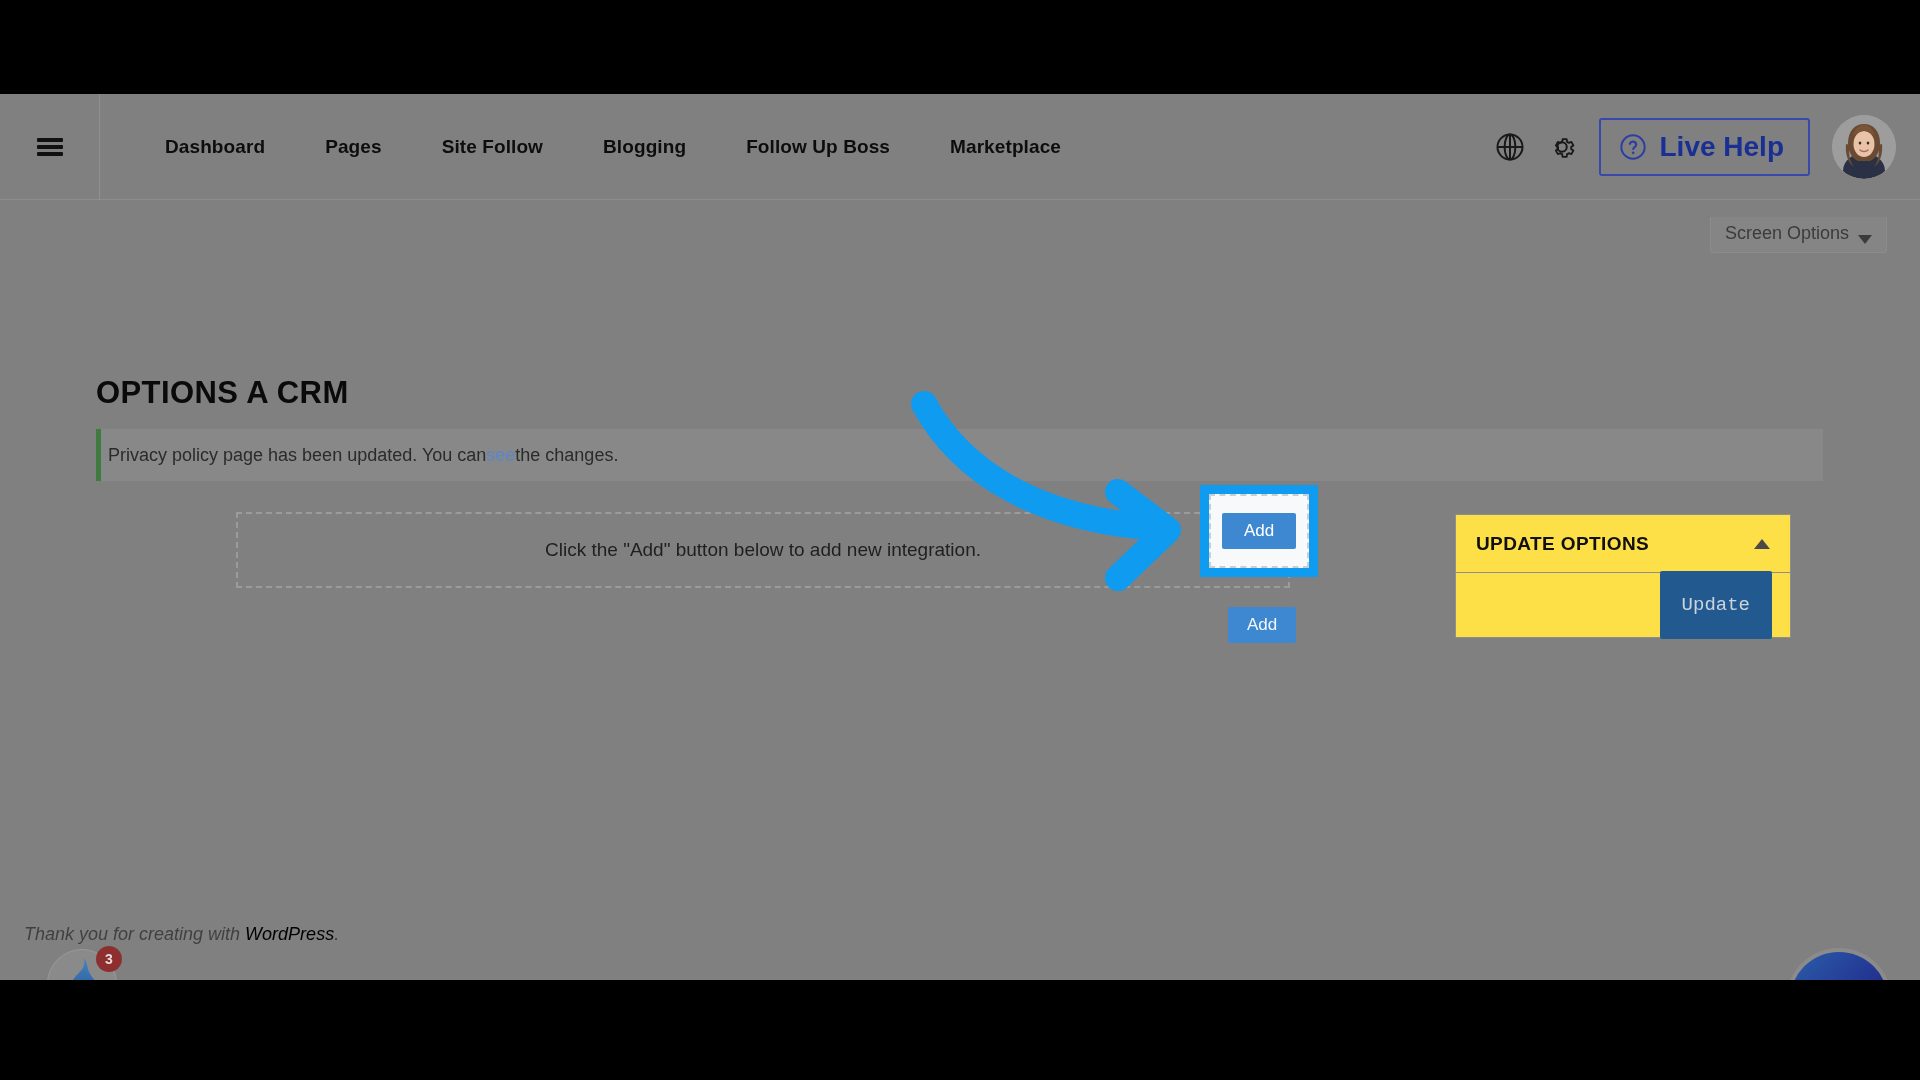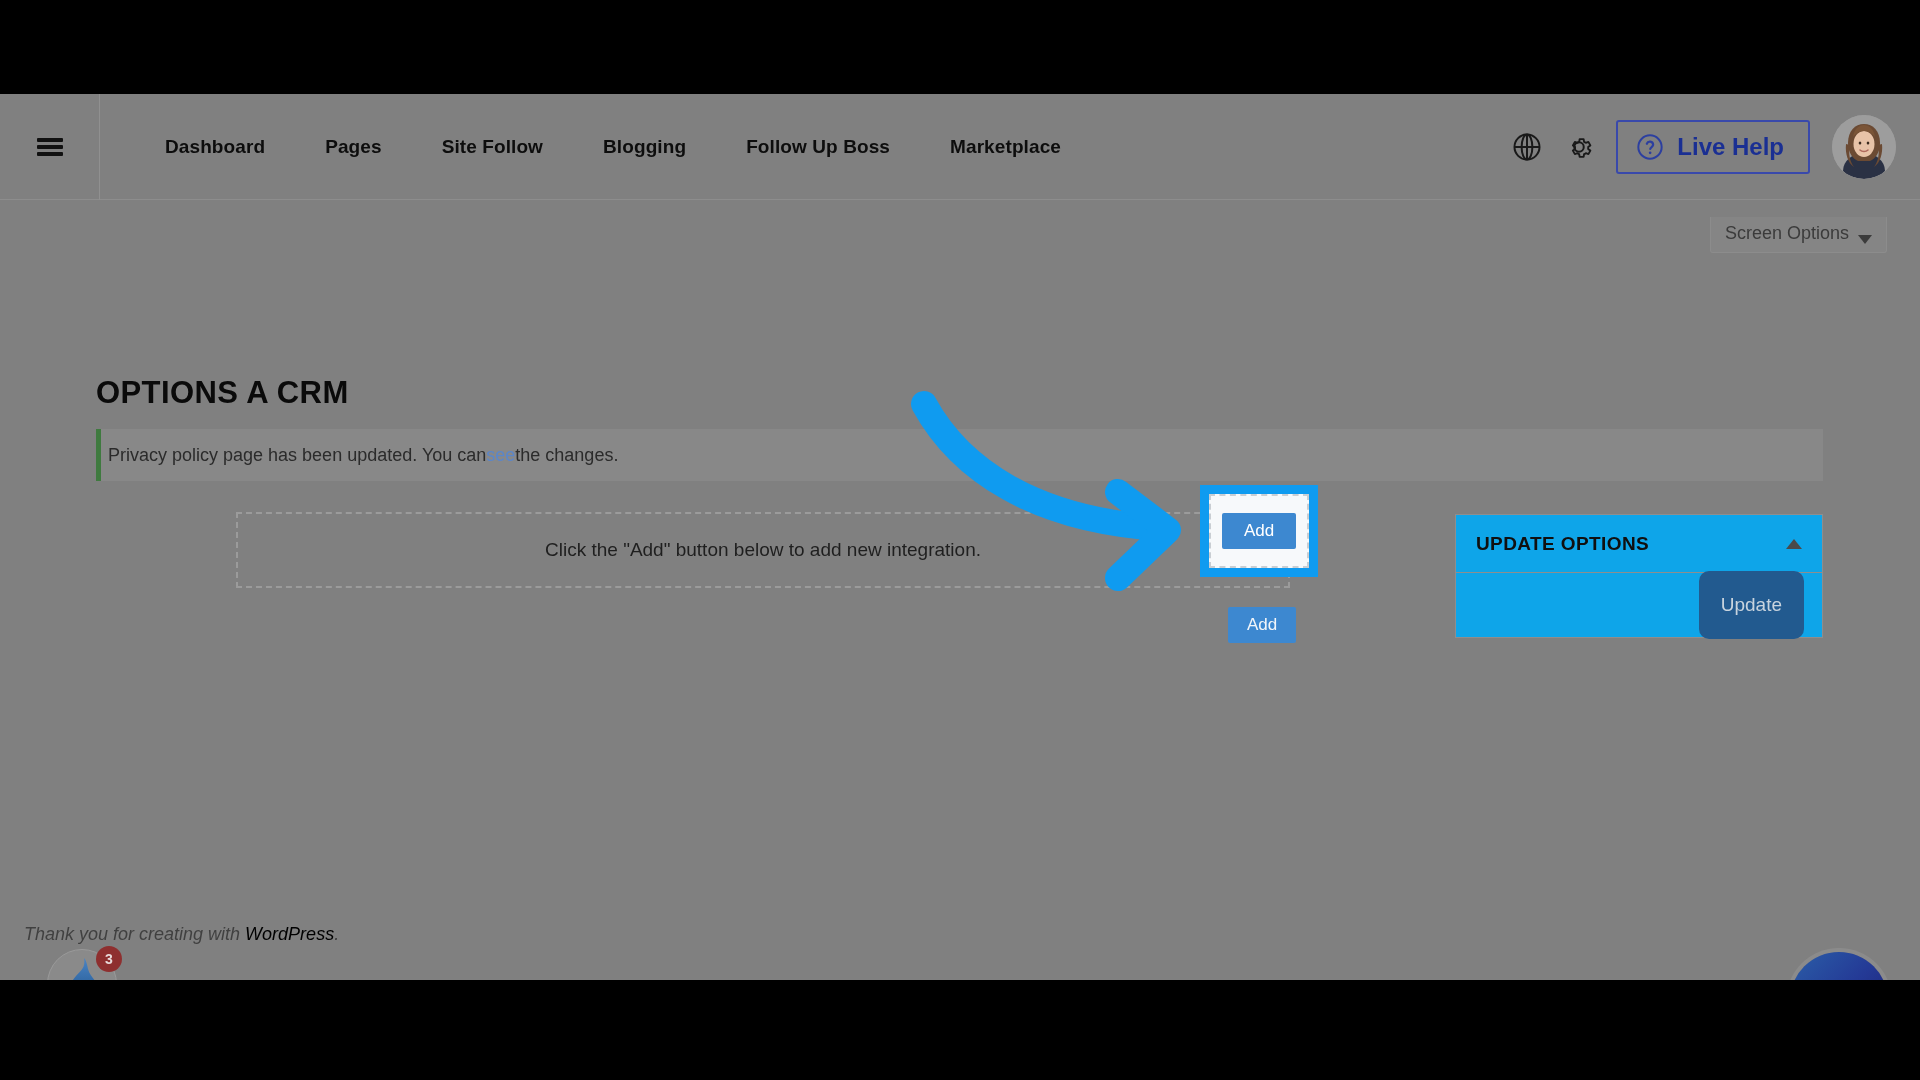--- a/index.html
+++ b/index.html
@@ -36,21 +36,21 @@
   }
   #header-right {
     margin-left:auto; display:flex; align-items:center; gap:22px; padding-right:24px;
   }
   .hicon { width:30px; height:30px; cursor:pointer; opacity:.92; }
   #livehelp {
     display:flex; align-items:center; gap:13px;
     border:2px solid #3949ab; border-radius:3px;
     padding:11px 24px 11px 18px; cursor:pointer;
   }
-  #livehelp .lh-label { font-size:24px; font-weight:bold; color:#1a2f93; white-space:nowrap; }
+  #livehelp .lh-label { font-size:28px; font-weight:bold; color:#1a2f93; white-space:nowrap; }
   #avatar {
     width:64px; height:64px; border-radius:50%; overflow:hidden;
     background:#9a9a9a; cursor:pointer; flex:none; position:relative;
   }
 
   
   #screen-options-row {
     position:absolute; top:106px; left:0; width:1920px; height:66px;
   }
   #screen-options {
@@ -86,33 +86,33 @@
   
   #add-btn {
     position:absolute; left:1228px; top:513px; width:68px; height:36px;
     background:#3d88d0; color:#f2f6fa; font-size:17px;
     display:flex; align-items:center; justify-content:center;
     border-radius:2px; cursor:pointer;
   }
 
   
   #update-panel {
-    position:absolute; left:1455px; top:420px; width:368px;
-    border:1px solid #8e8e8e; background:#0ea5e9;
+    position:absolute; left:1455px; top:420px; width:336px;
+    border:1px solid #8e8e8e; background:#fde047;
   }
   #update-head {
     height:58px; display:flex; align-items:center; justify-content:space-between;
     padding:0 20px; border-bottom:1px solid #8e8e8e;
   }
   #update-head .ttl { font-size:19px; font-weight:bold; color:#101010; letter-spacing:.4px; }
   .tri-up { width:0;height:0;border-left:8px solid transparent;border-right:8px solid transparent;border-bottom:10px solid #4a4a4a; cursor:pointer; }
   #update-body { height:64px; display:flex; align-items:center; justify-content:flex-end; padding-right:18px; }
   #update-btn {
     background:#225a8f; color:#c9d4de; font-size:19px;
-    padding:23px 22px; border-radius:10px; cursor:pointer;
+    padding:23px 22px; border-radius:2px; cursor:pointer;font-family:Liberation Mono, monospace;
   }
 
   
   #footer-credit {
     position:absolute; left:24px; top:830px;
     font-size:18px; font-style:italic; color:#404040;
   }
   #footer-credit a { color:#000000; text-decoration:none; font-style:italic; }
 
   #flame-widget {

